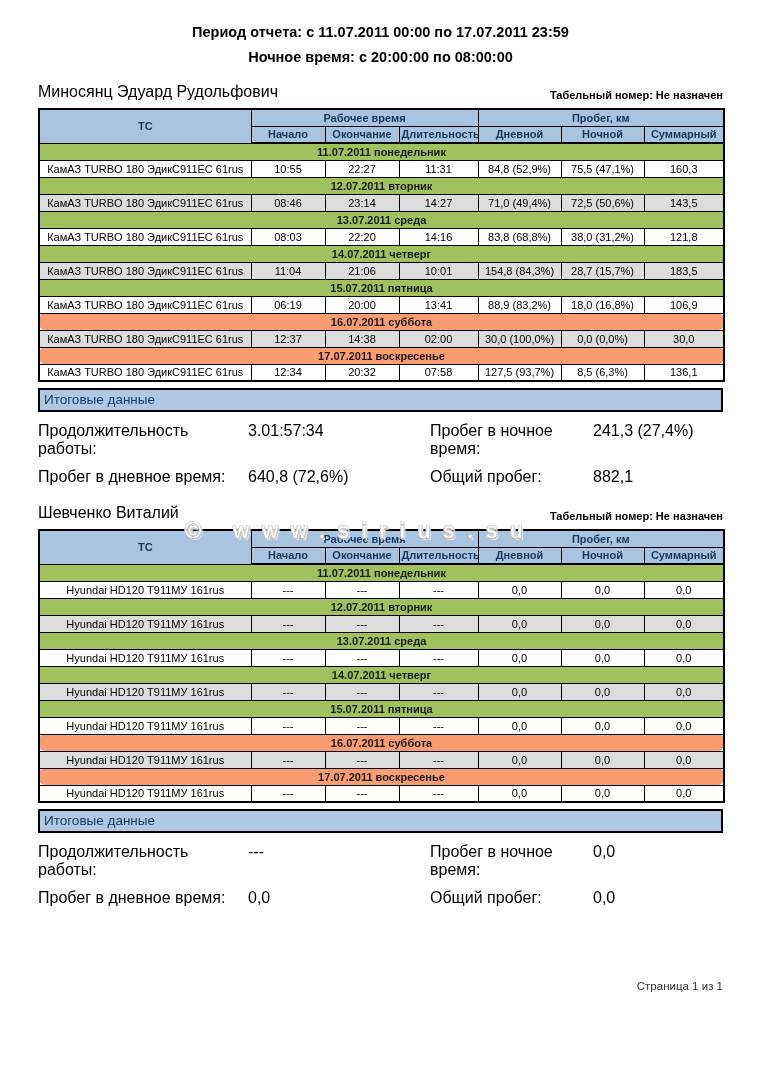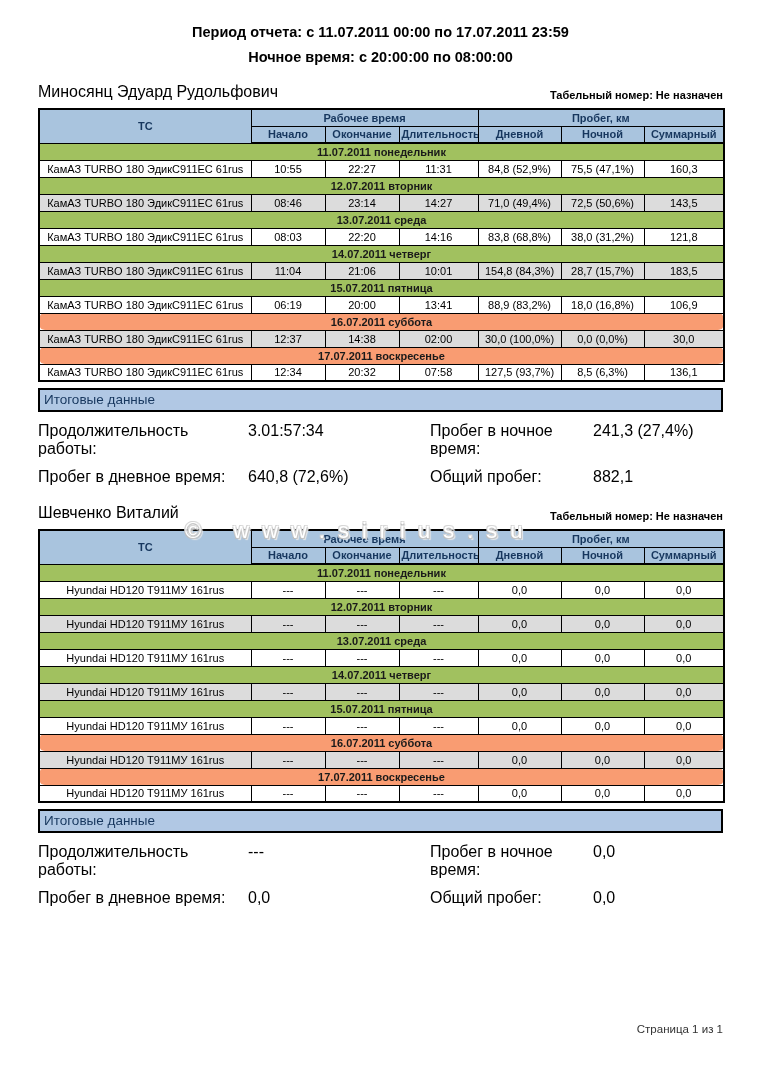--- a/index.html
+++ b/index.html
@@ -60,21 +60,21 @@
   }
   .summary .lbl{text-align:left;}
   .summary .val{text-align:left;}
 
   .watermark{
     position:absolute;left:185px;top:518px;z-index:5;
     font-size:22px;letter-spacing:13px;white-space:nowrap;color:#fff;
     text-shadow:1px 1px 0 #c6c6c6,-1px -1px 0 #d6d6d6,1px -1px 0 #dedede,-1px 1px 0 #bfbfbf,2px 2px 1px #e9e9e9;
   }
   .page-footer{
-    position:absolute;right:38px;top:1023px;font-size:11.5px;color:#333;
+    position:absolute;right:38px;top:980px;font-size:11.5px;color:#333;
   }
   .sec2{margin-top:16px;}
 </style>
 </head>
 <body>
 
 <div class="page">
 
   <div class="report-period">Период отчета: с 11.07.2011 00:00 по 17.07.2011 23:59</div>
   <div class="report-night">Ночное время: с 20:00:00 по 08:00:00</div>

